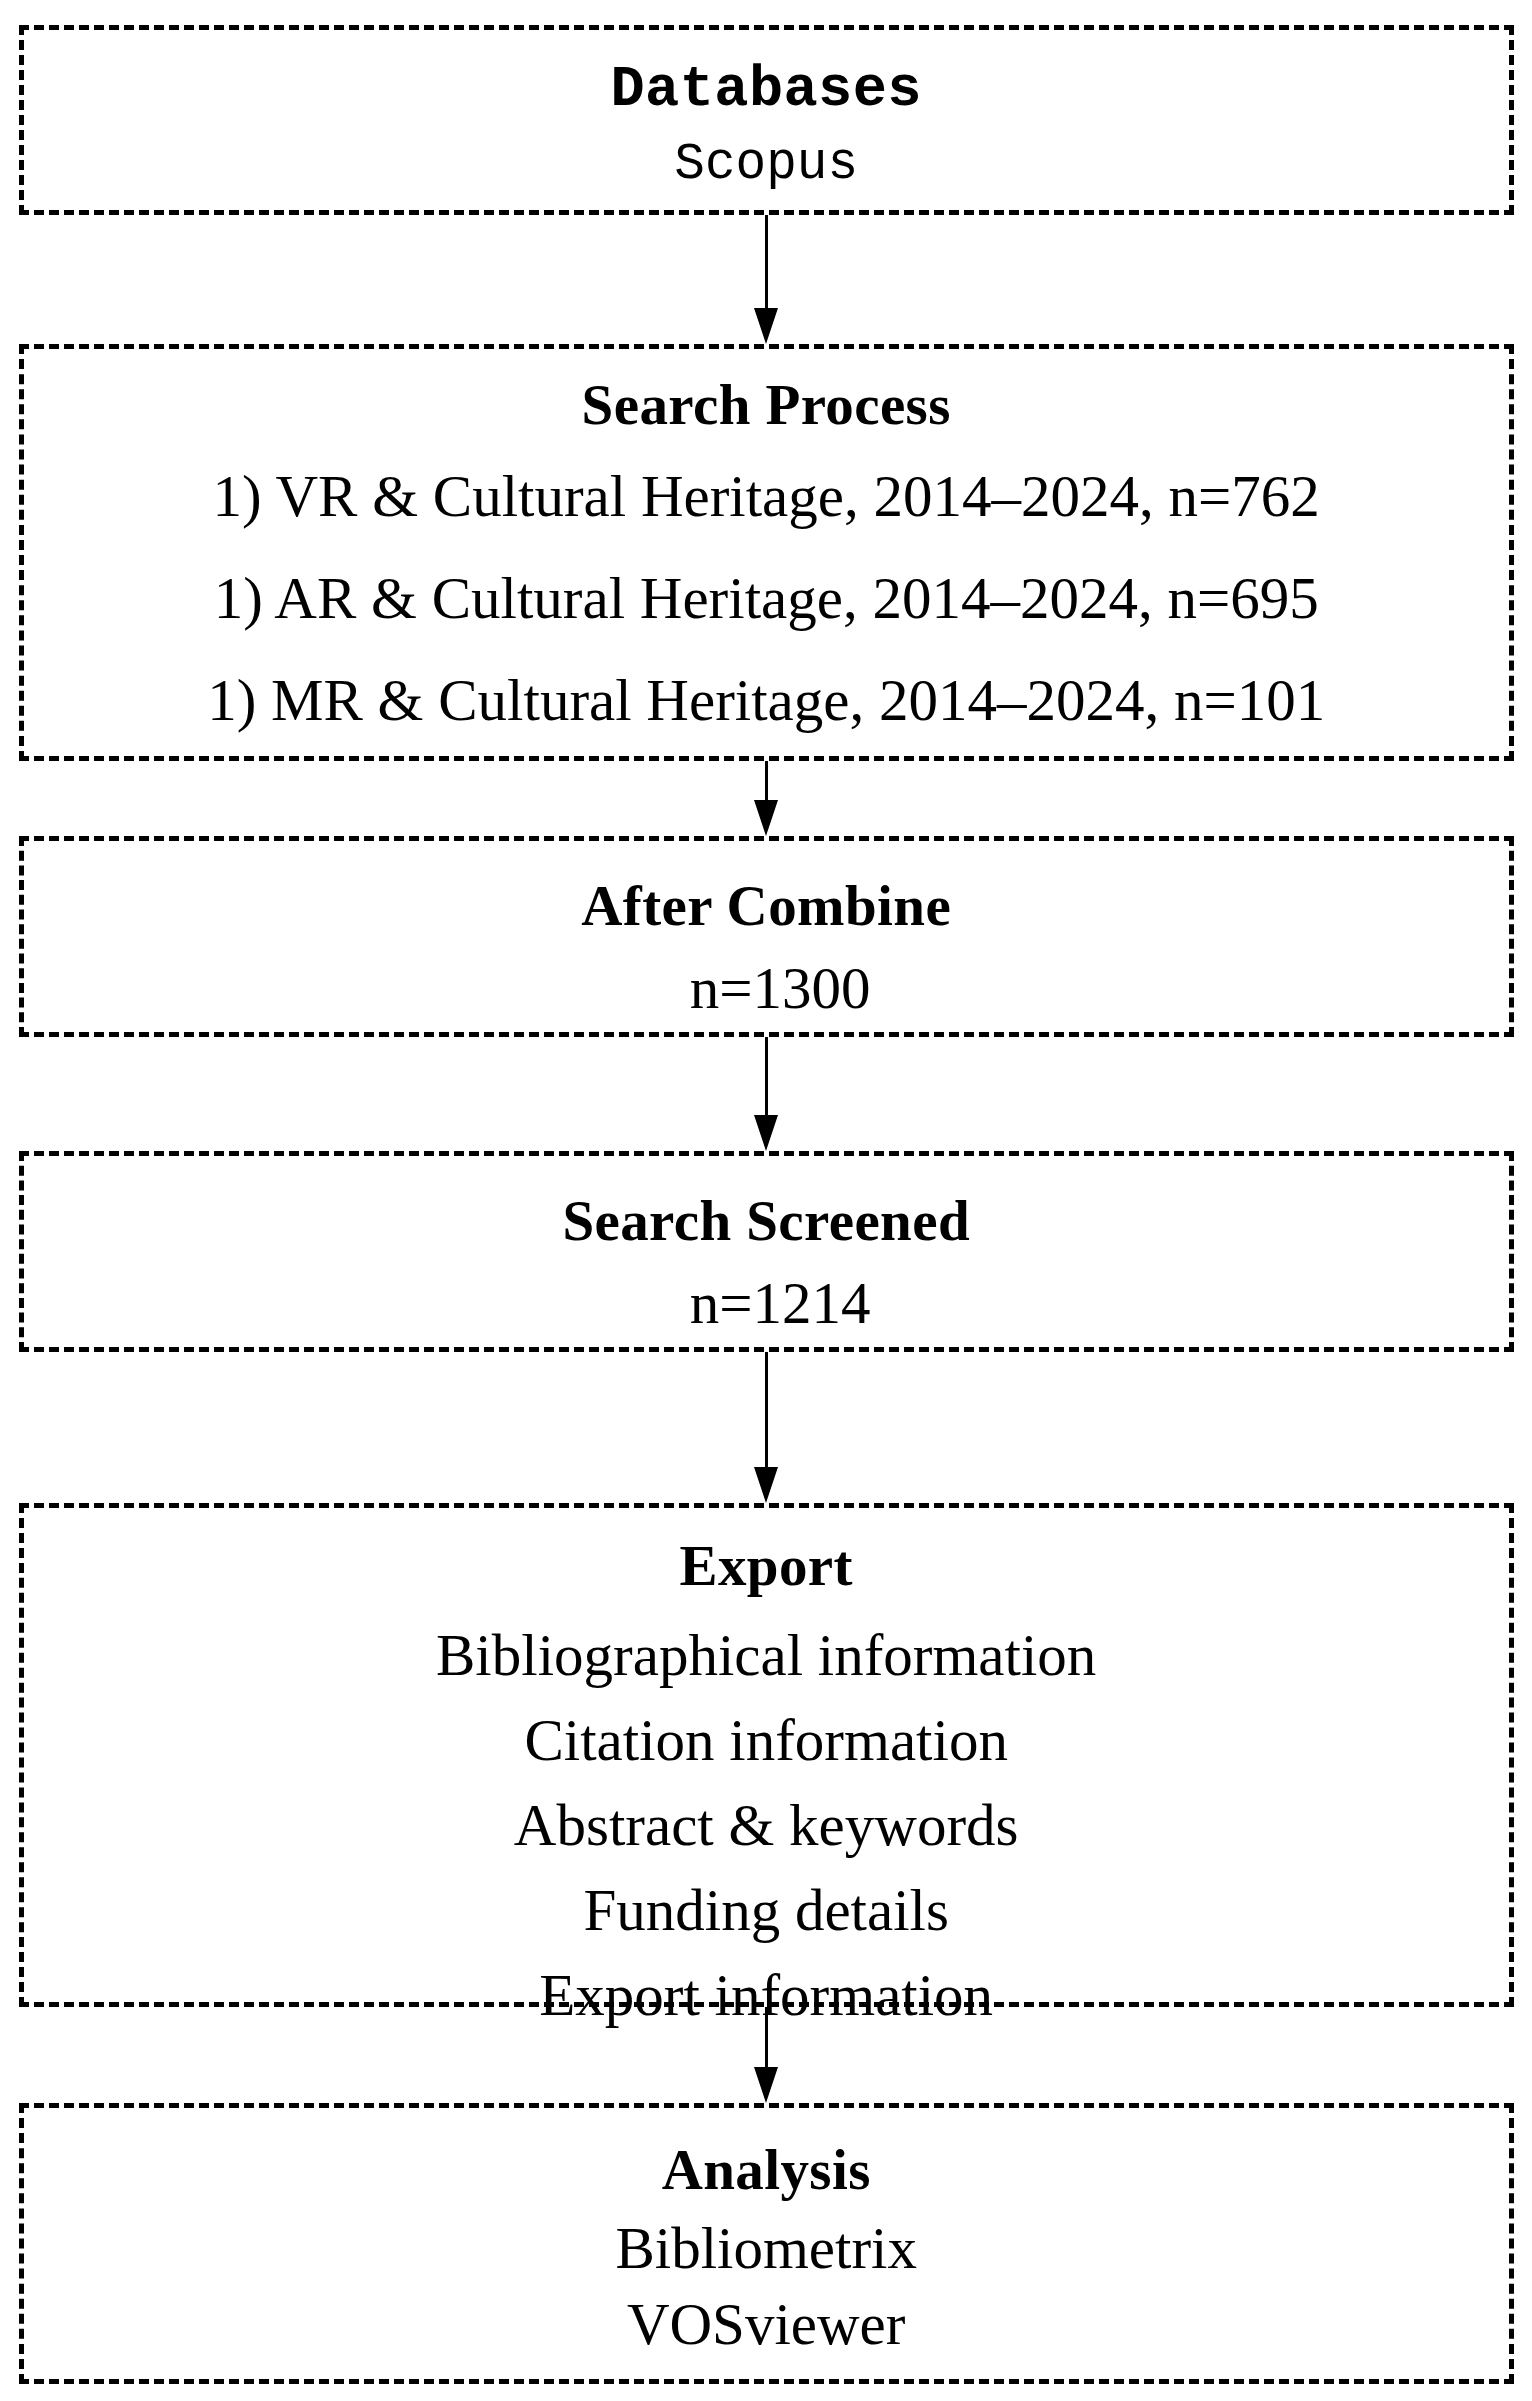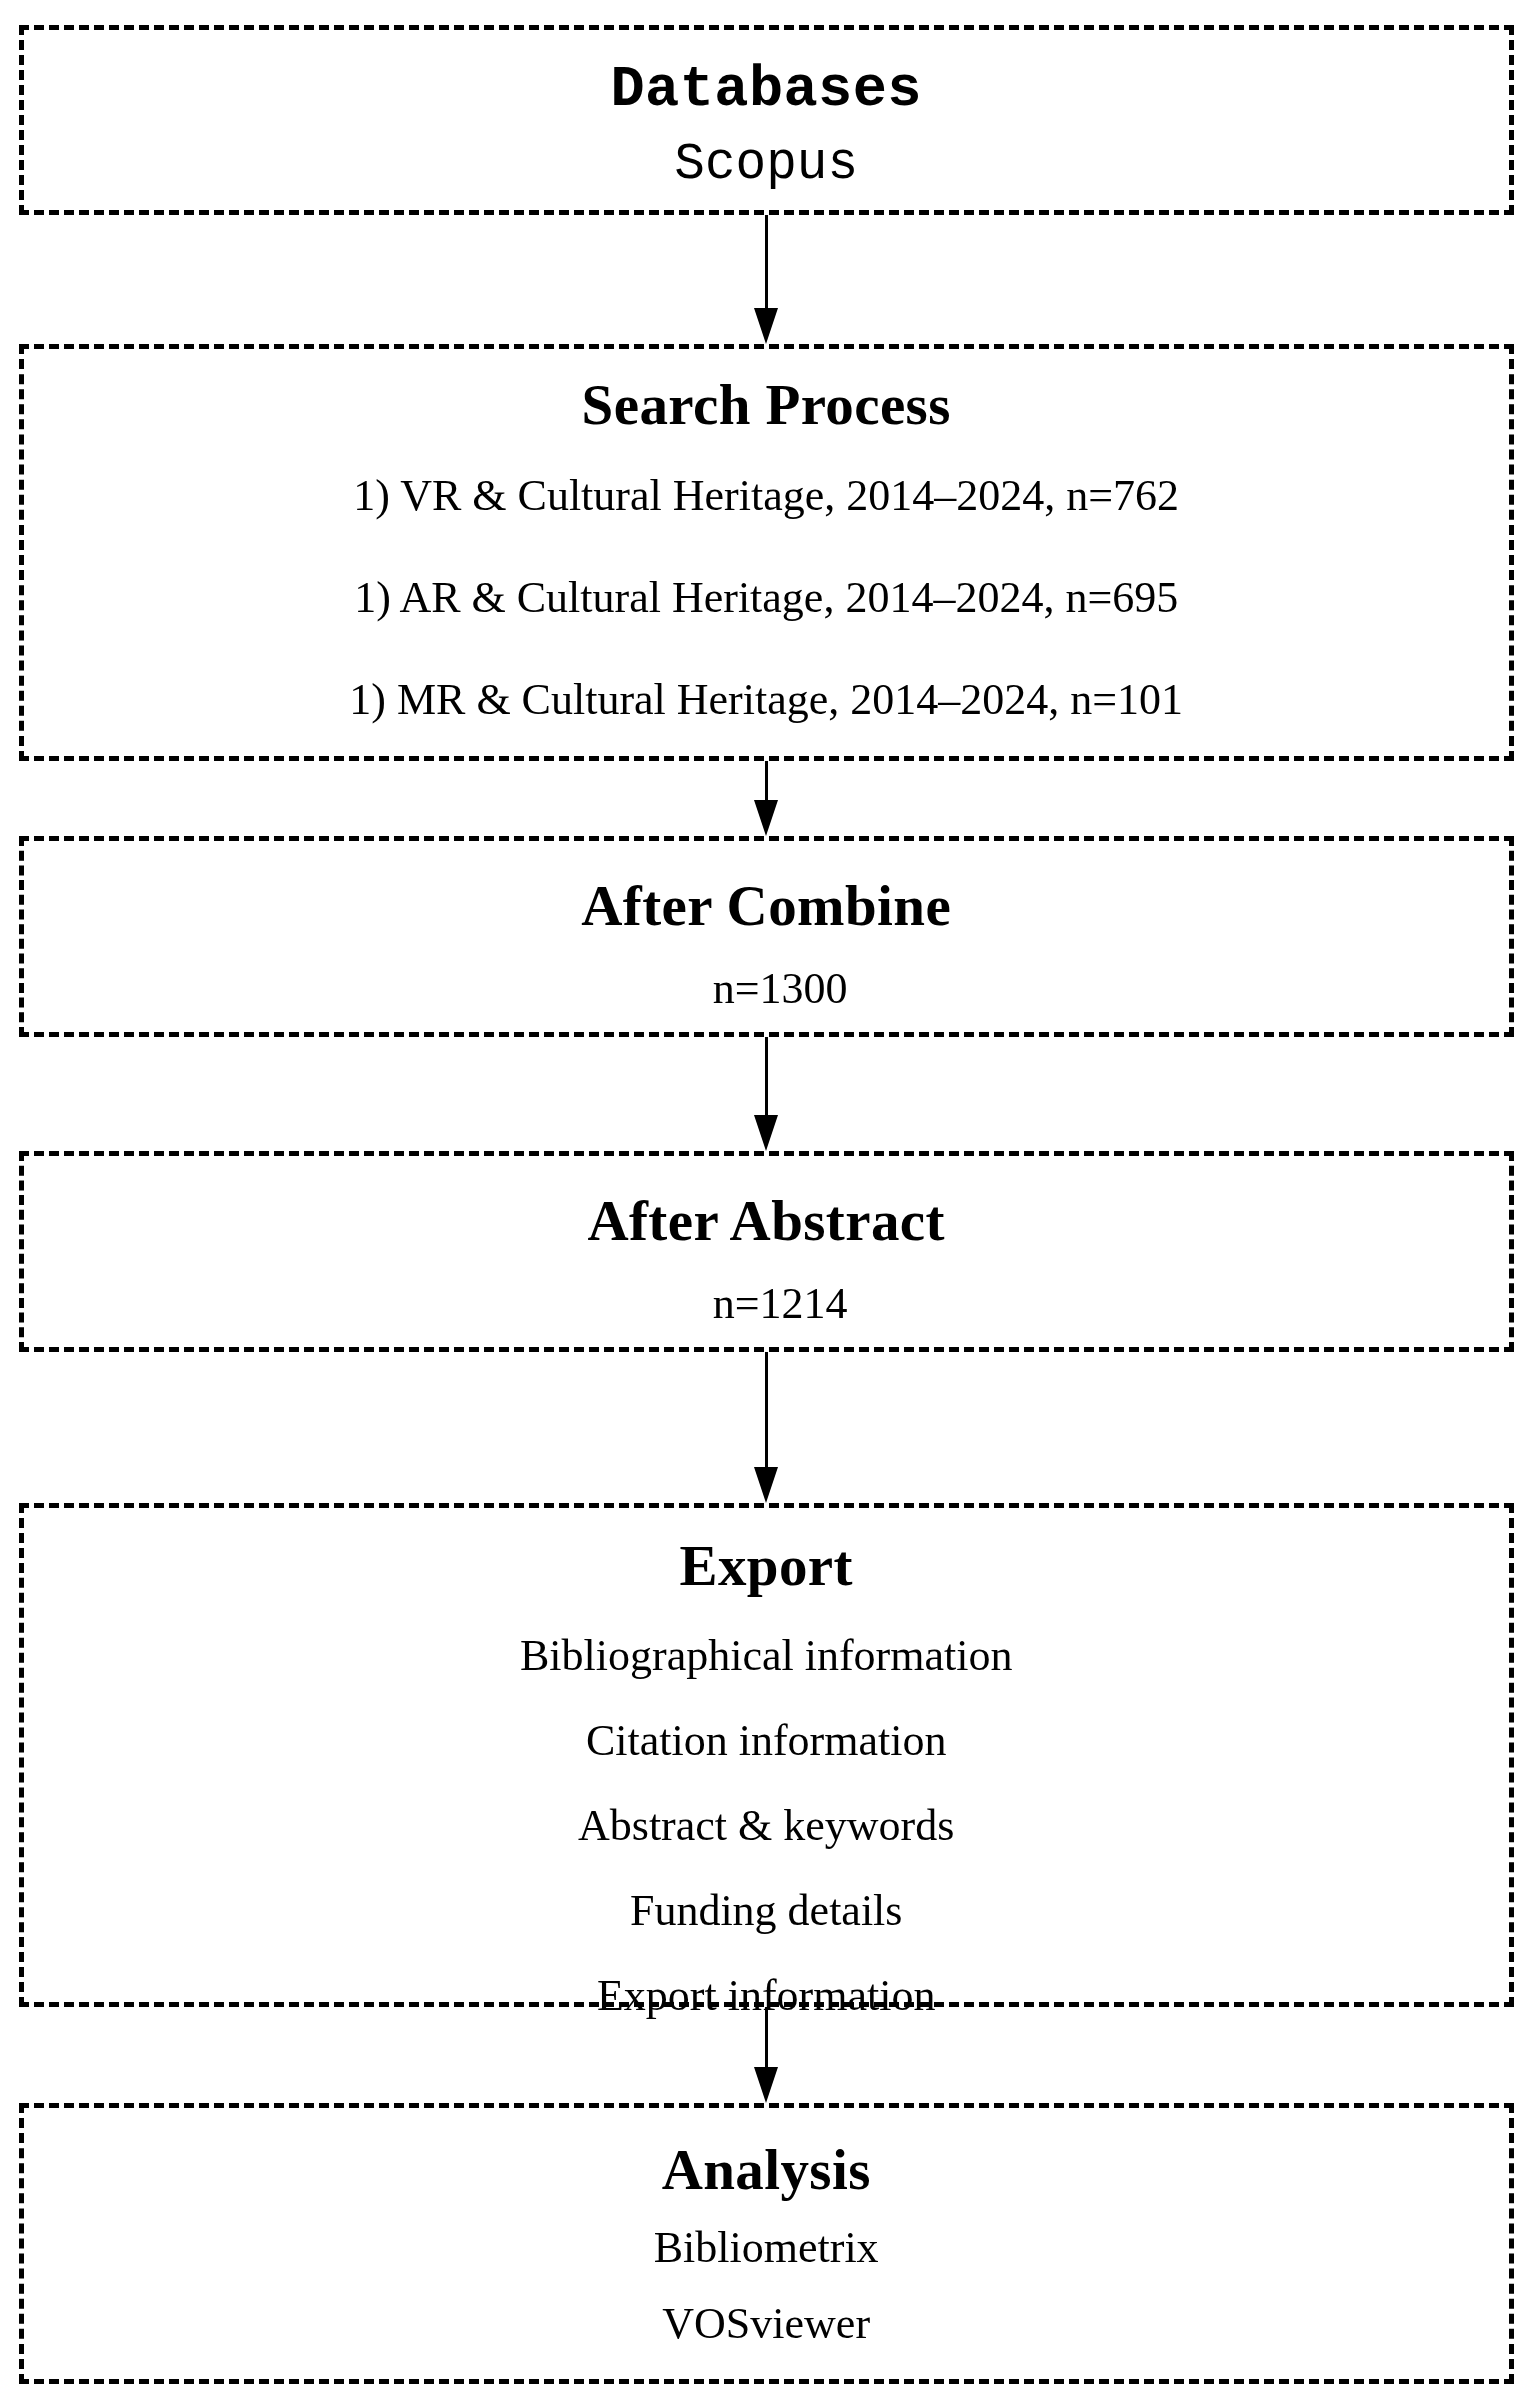--- a/index.html
+++ b/index.html
@@ -35,21 +35,21 @@
     background: #ffffff;
   }
   .box-title {
     margin: 0;
     font-weight: bold;
     font-size: 57px;
     line-height: 75px;
     letter-spacing: 0.4px;
   }
   .box-line {
-    font-size: 44px;
+    font-size: 59px;
     line-height: 75px;
     white-space: nowrap;
   }
   
   .box-databases { height: 190px; padding-top: 22.5px; font-family: Liberation Mono, monospace; }
   .box-databases .box-line { font-size: 51px; line-height: 67px; margin-top: 3px; }
 
   .box-search { height: 417px; padding-top: 18px; }
   .box-search .box-line { line-height: 102px; }
   .box-search .box-line:first-of-type { margin-top: 3px; }
@@ -122,21 +122,21 @@
       <h2 class="box-title">After Combine</h2>
       <div class="box-line">n=1300</div>
     </section>
 
     <div class="arrow gap-3">
       <span class="arrow-shaft"></span>
       <span class="arrow-head"></span>
     </div>
 
     <section class="box box-screened">
-      <h2 class="box-title">After Abstract</h2>
+      <h2 class="box-title">Search Screened</h2>
       <div class="box-line">n=1214</div>
     </section>
 
     <div class="arrow gap-4">
       <span class="arrow-shaft"></span>
       <span class="arrow-head"></span>
     </div>
 
     <section class="box box-export">
       <h2 class="box-title">Export</h2>

